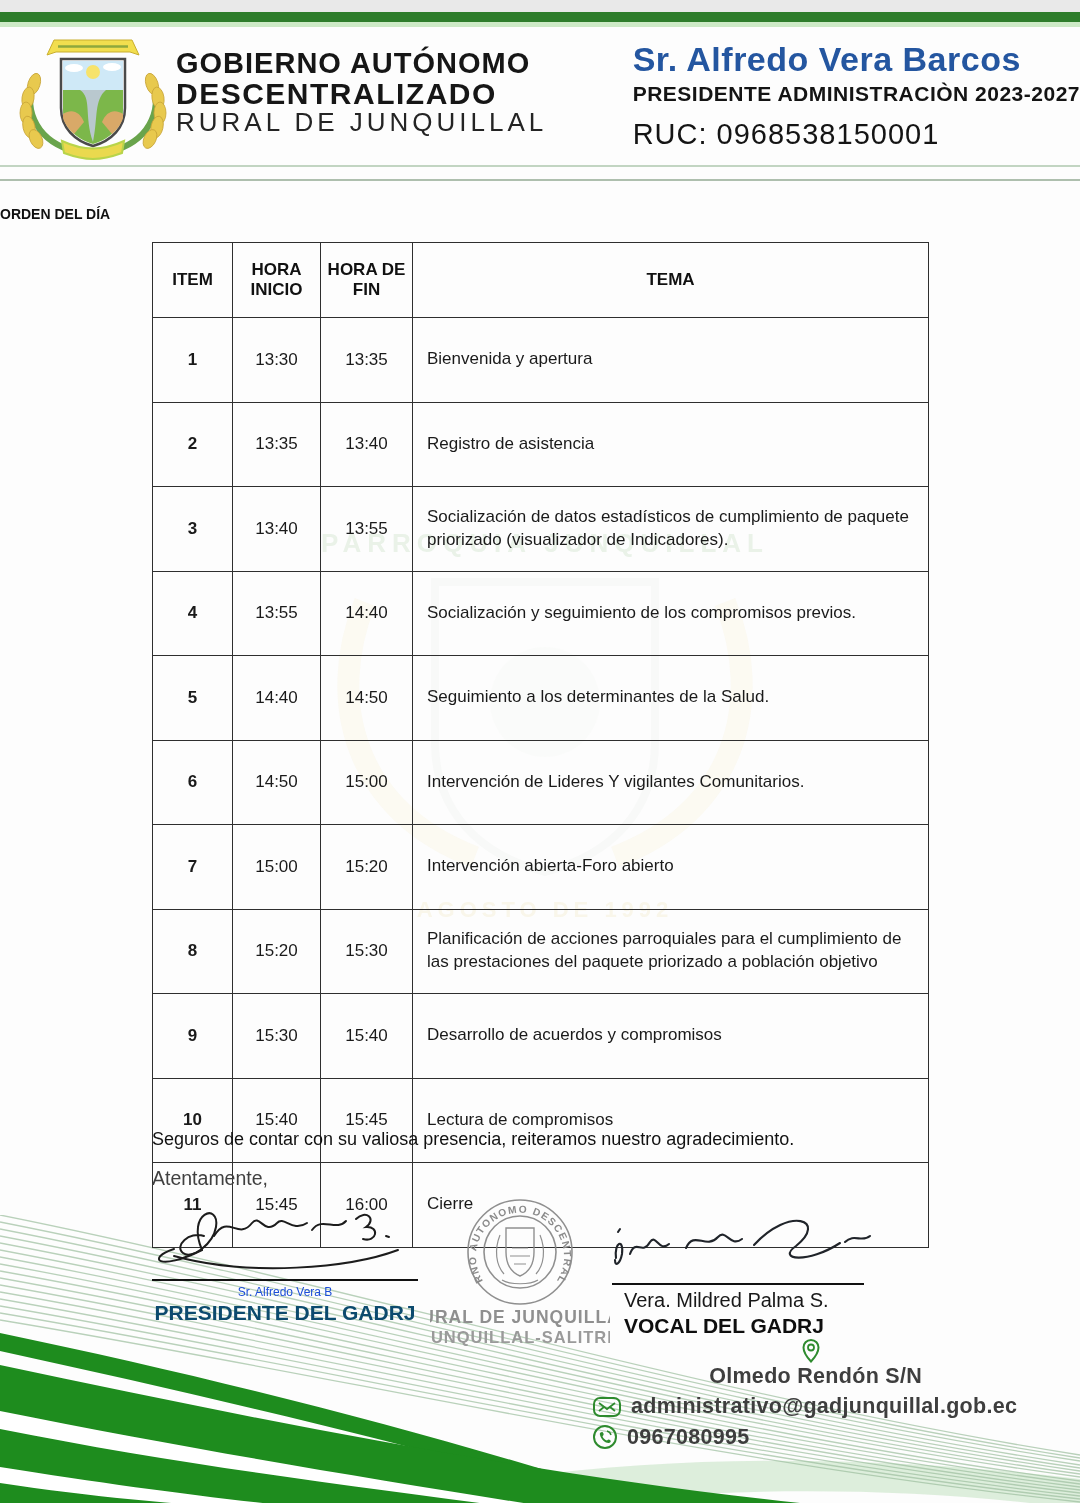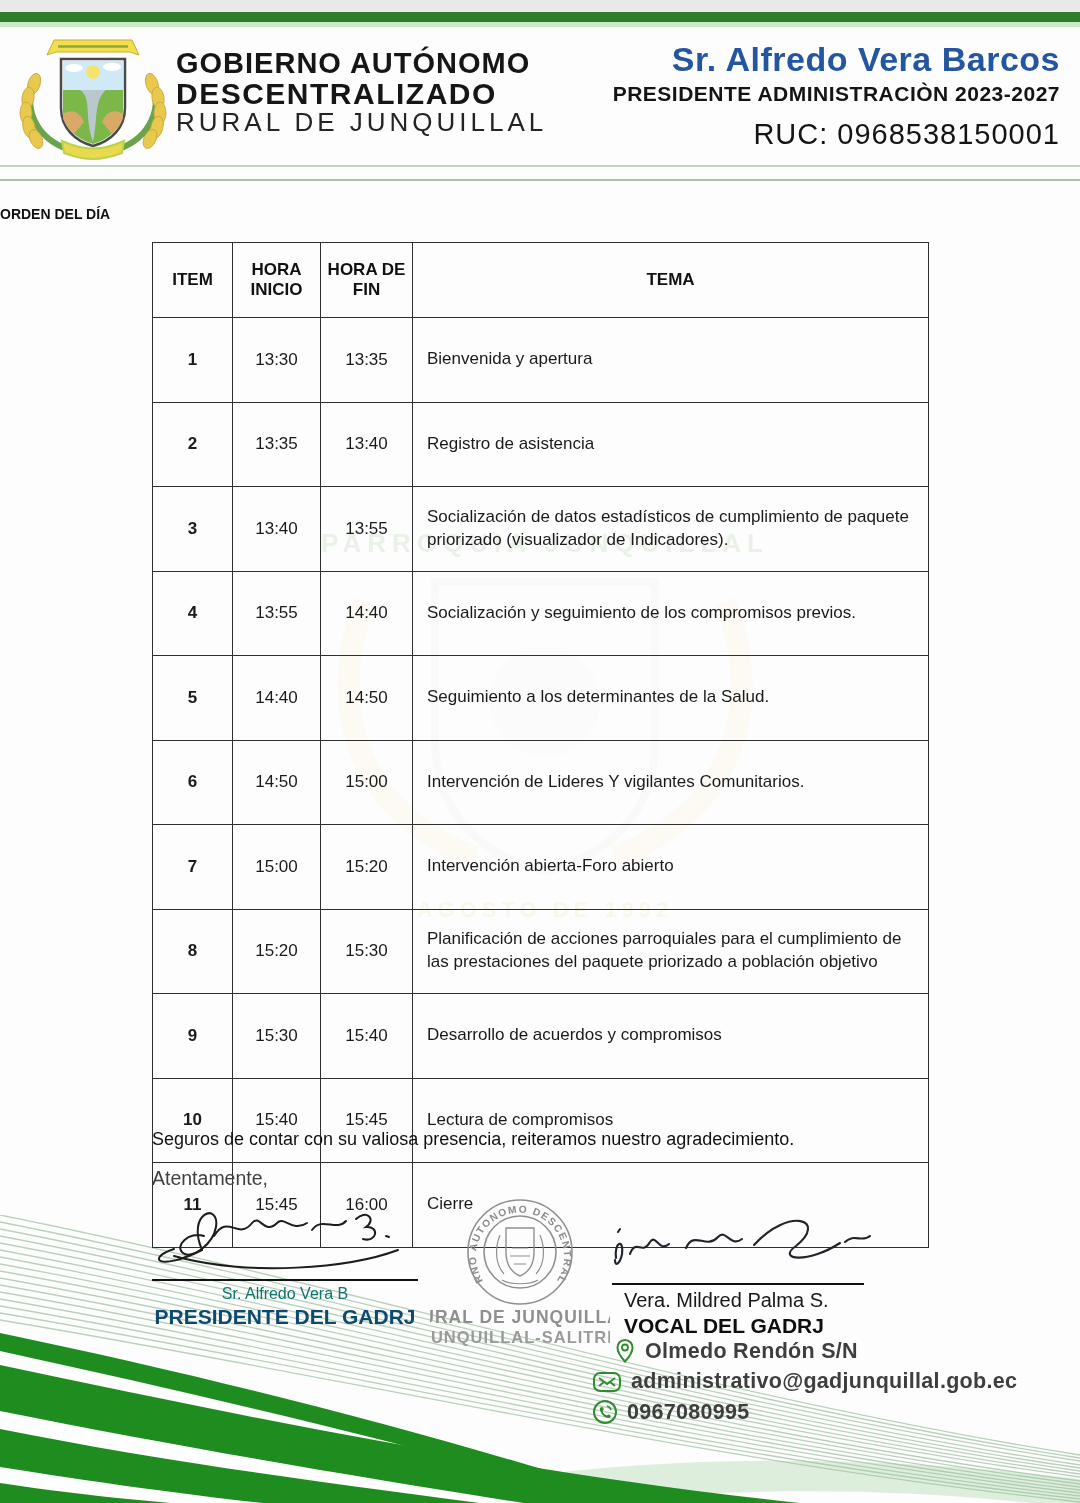--- a/index.html
+++ b/index.html
@@ -9,21 +9,21 @@
   
   .topbar{position:absolute;left:0;top:0;width:100%;height:10px;background:#2e7d2b;}
   .topbar-light{position:absolute;left:0;top:10px;width:100%;height:5px;background:#cdeac6;}
 
   
   .logo{position:absolute;left:14px;top:22px;}
   .org-block{position:absolute;left:176px;top:36px;line-height:1.04;}
   .org-l1{font-size:29px;font-weight:700;letter-spacing:1px;color:#161616;}
   .org-l2{font-size:30px;font-weight:700;letter-spacing:1.5px;color:#161616;}
   .org-l3{font-size:26px;font-weight:400;letter-spacing:4px;color:#242424;}
-  .head-right{position:absolute;right:20px;top:28px;text-align:right;}
+  .head-right{position:absolute;right:0;top:28px;}
   .pres-name{font-size:34px;font-weight:700;color:#2456a0;letter-spacing:.5px;}
   .pres-title{font-size:21px;font-weight:700;color:#141414;margin-top:3px;letter-spacing:.5px;}
   .ruc{font-size:29px;font-weight:400;color:#141414;margin-top:12px;letter-spacing:1px;}
 
   .sep1{position:absolute;left:0;top:153px;width:100%;height:2px;background:#c2d5c2;}
   .sep2{position:absolute;left:0;top:167px;width:100%;height:2px;background:#aebfae;}
 
   .doc-title{position:absolute;left:0;top:194px;width:100%;text-align:left;
              font-size:14px;font-weight:700;color:#111;}
 
@@ -42,34 +42,34 @@
   td.c-tema{text-align:left;padding:6px 18px 6px 14px;line-height:1.35;}
   col.w-item{width:80px;} col.w-ini{width:88px;} col.w-fin{width:92px;} col.w-tema{width:516px;}
 
   .closing-note{position:absolute;left:152px;top:1117px;font-size:18px;color:#111;z-index:2;}
   .salutation{position:absolute;left:152px;top:1155px;font-size:19.5px;color:#404040;z-index:2;}
 
   
   .sig{position:absolute;z-index:2;}
   .sig-line{border-top:2.5px solid #111;}
   .sig-left{left:152px;top:1267px;width:266px;text-align:center;}
-  .sig-left .nm{font-size:16px;margin-top:4px;color:#0f766e;}
+  .sig-left .nm{font-size:12px;margin-top:4px;color:#1d4ed8;}
   .sig-left .tt{font-size:21px;font-weight:700;margin-top:2px;color:#0c4a6e;}
   .sig-right{left:612px;top:1271px;width:252px;}
   .sig-right .nm{font-size:20px;margin-top:4px;color:#181818;padding-left:12px;}
   .sig-right .tt{font-size:21px;font-weight:700;margin-top:2px;color:#0e0e0e;padding-left:12px;}
   .sig-art{position:absolute;z-index:2;pointer-events:none;}
 
   .seal{position:absolute;left:430px;top:1178px;z-index:2;}
 
   
   .contact{position:absolute;left:592px;top:1326px;z-index:3;}
   .contact .row{display:flex;align-items:center;margin-bottom:5px;}
   .contact .row svg{flex:0 0 auto;margin-right:9px;}
-  .contact .row.addr{padding-left:22px;}
+  .contact .row.addr{padding-left:22px;flex-direction:column;}
   .contact .txt{font-size:21.5px;font-weight:700;color:#3e3e3e;letter-spacing:.3px;}
 
   
   .swoosh{position:absolute;left:0;bottom:0;z-index:0;pointer-events:none;}
 </style>
 </head>
 <body>
 
 <div class="page">
 

